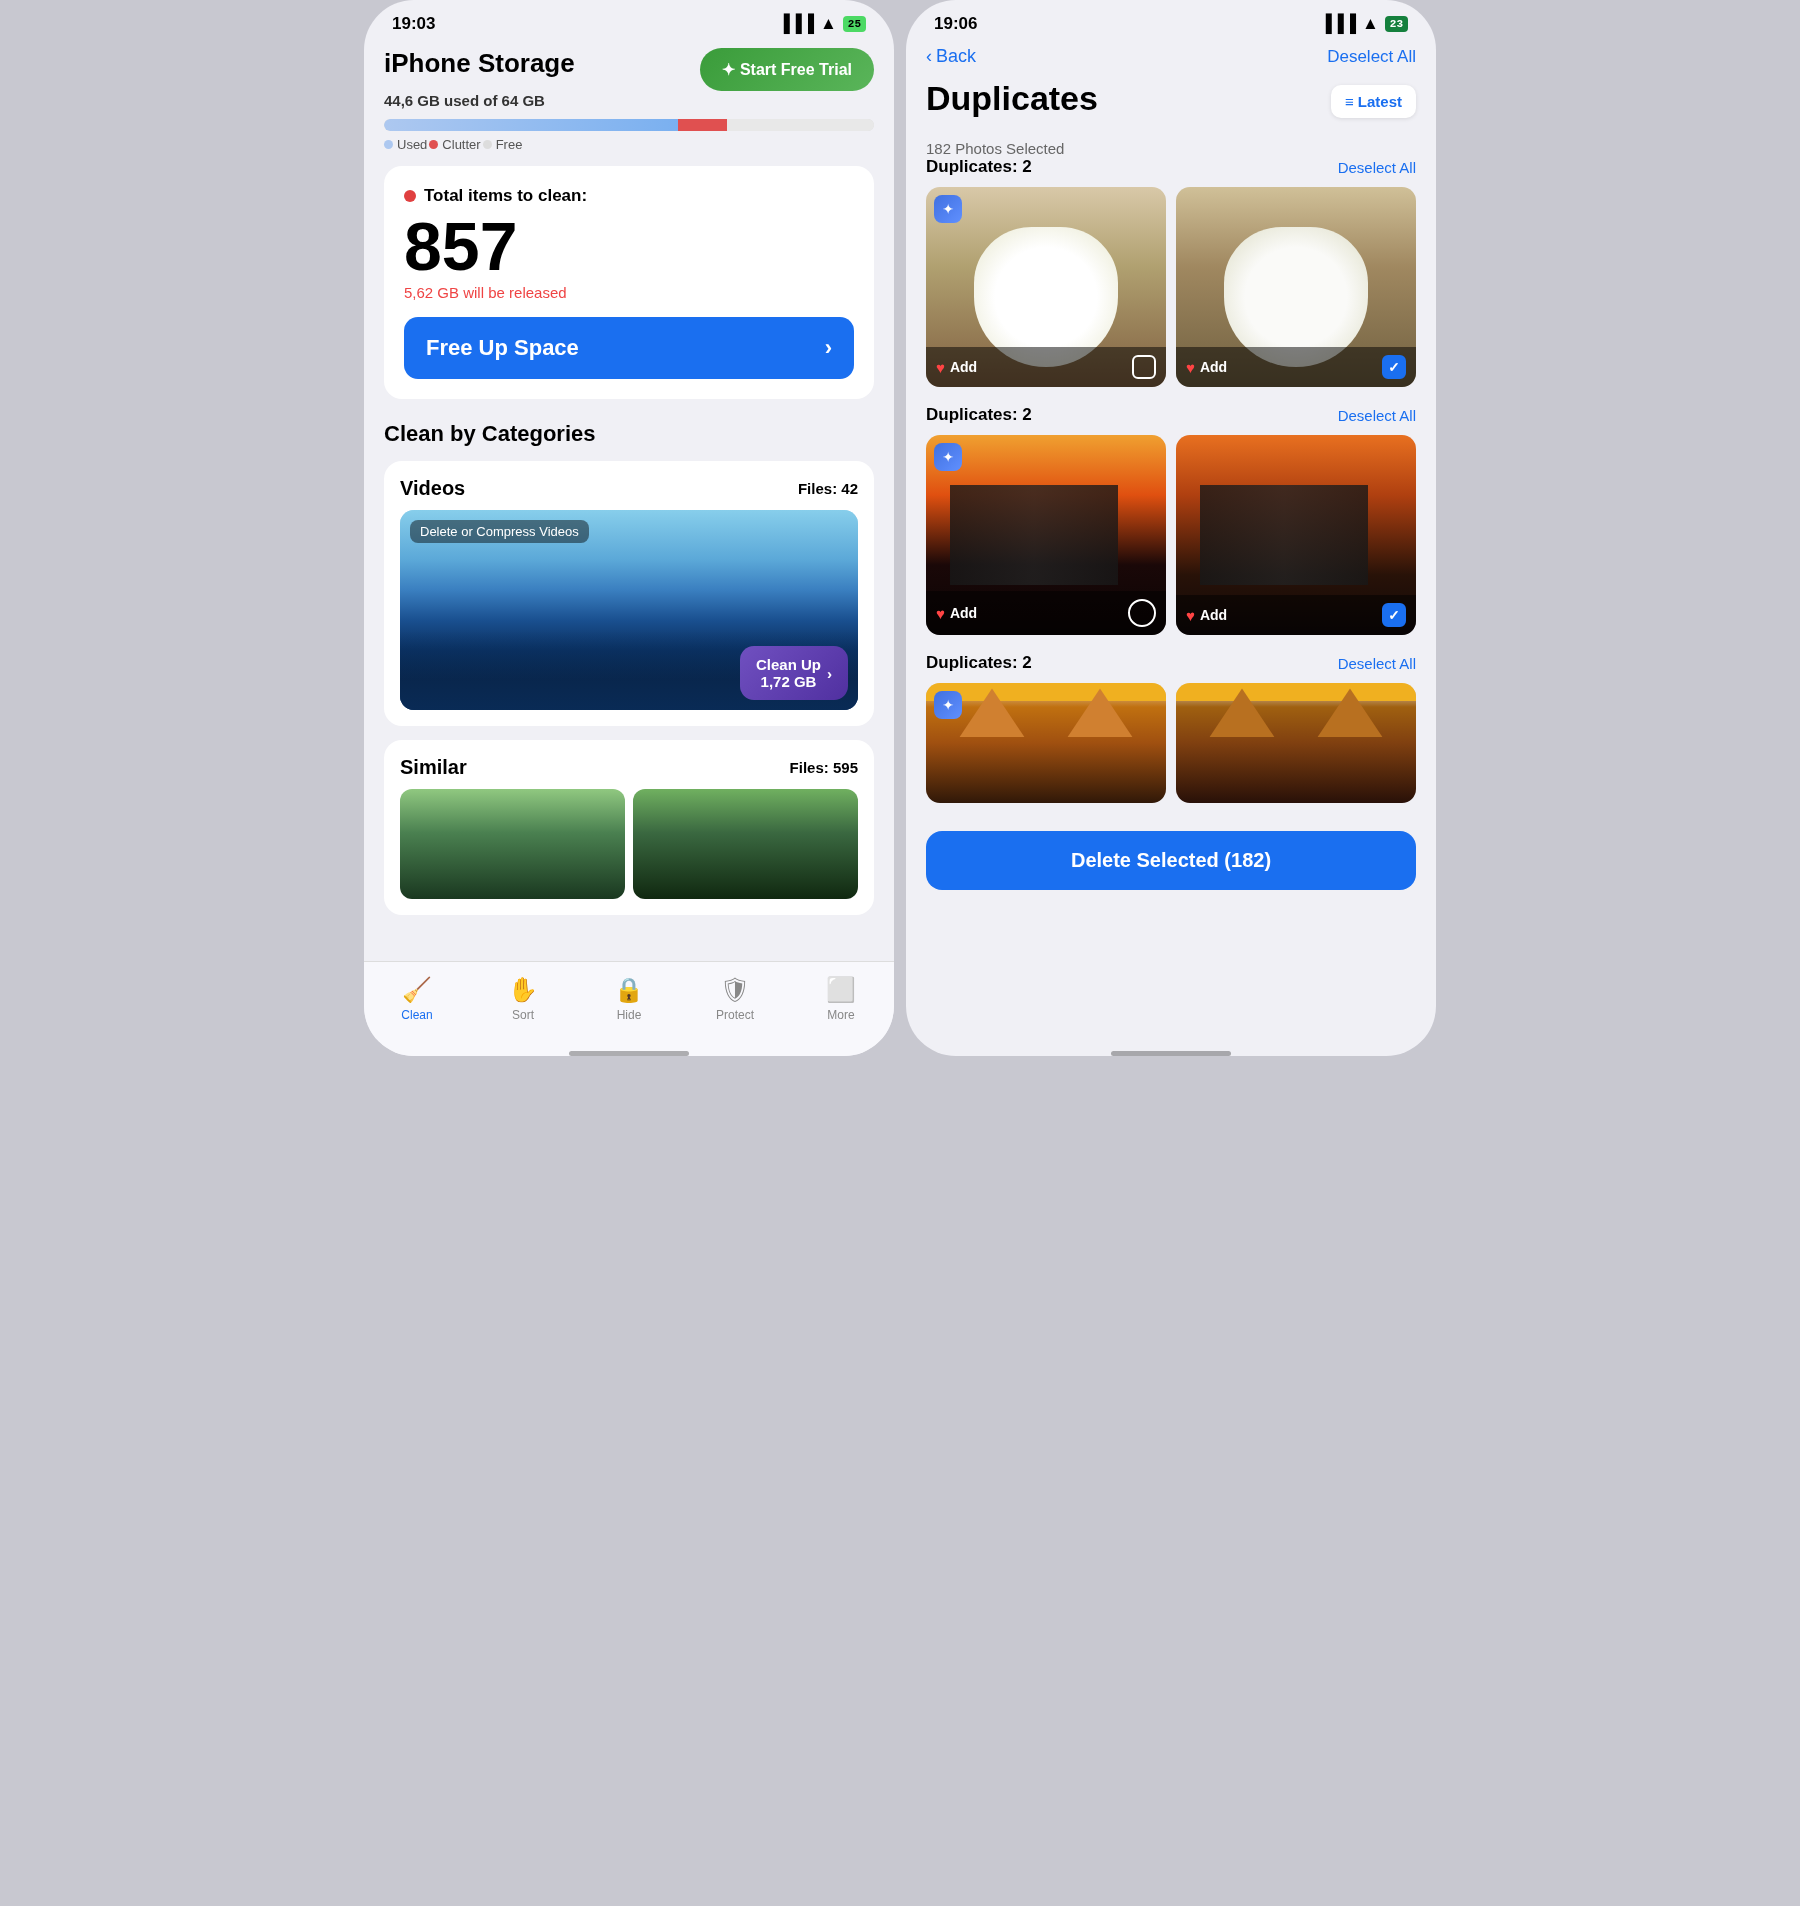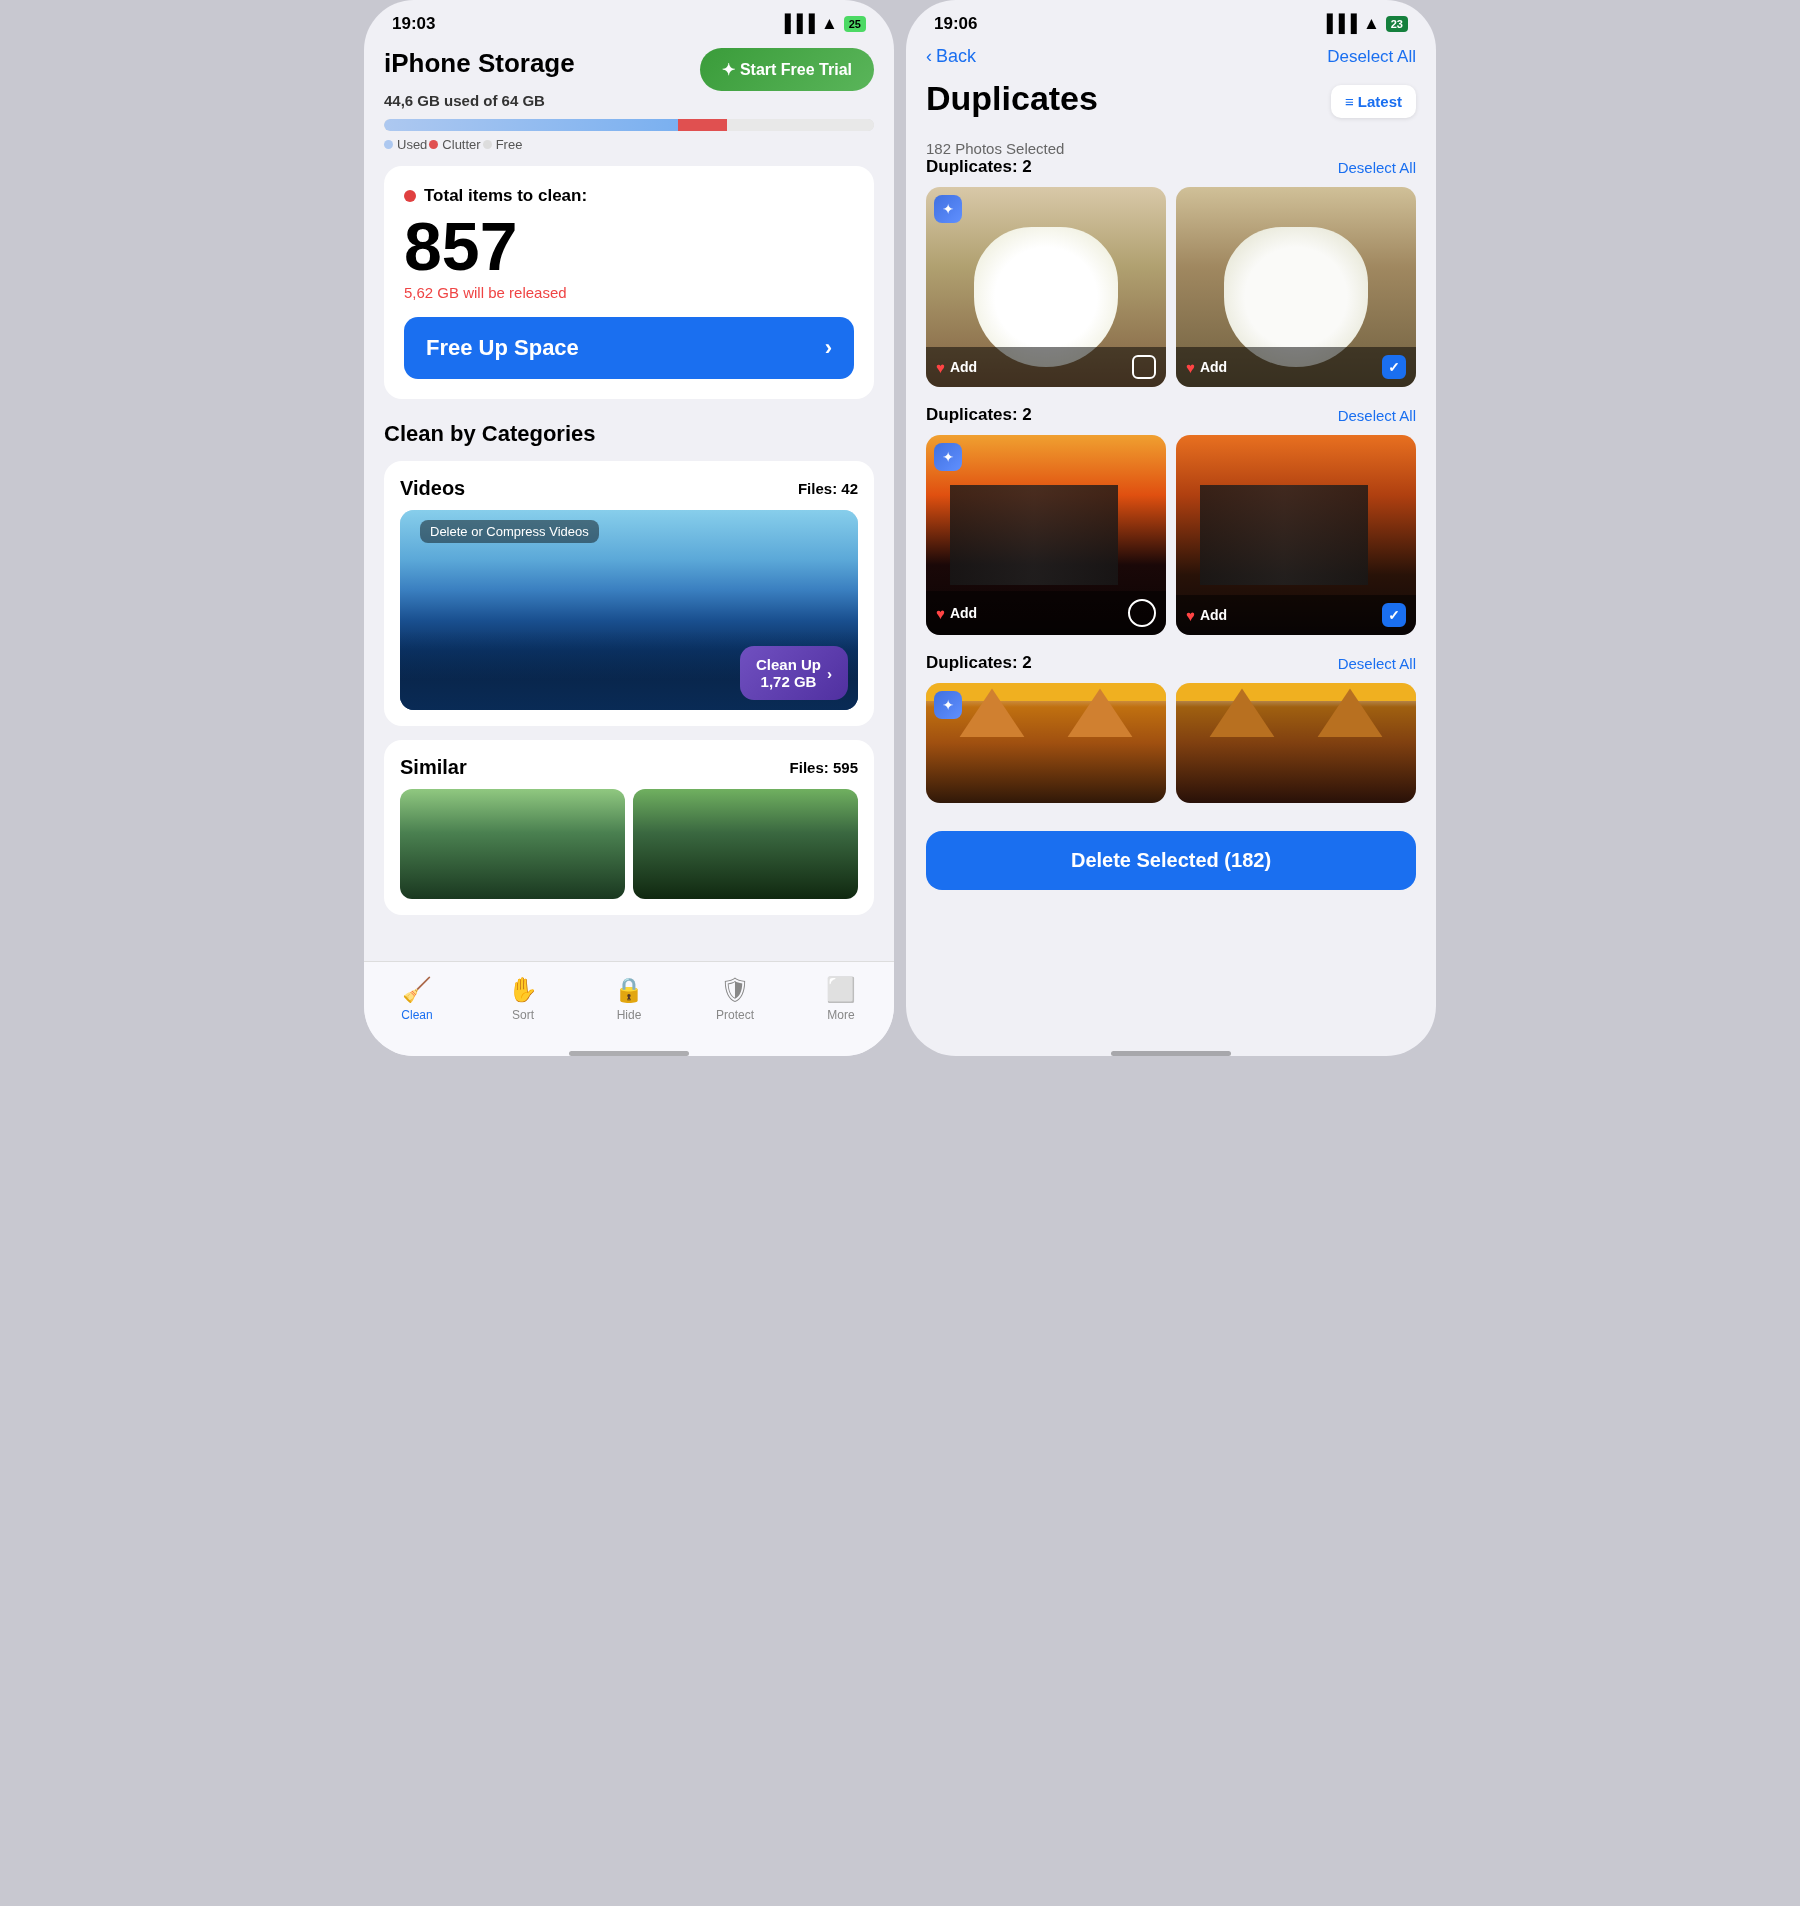--- a/index.html
+++ b/index.html
@@ -42,20 +42,21 @@
     }
     .battery {
       background: #4cd964;
       color: #000;
       font-size: 11px;
       font-weight: 700;
       padding: 2px 5px;
       border-radius: 4px;
       min-width: 22px;
       text-align: center;
+      font-family: Liberation Mono, monospace;
     }
     .battery-dark {
       background: #15803d;
       color: #fff;
     }
     .phone-content {
       flex: 1;
       overflow-y: auto;
       padding: 0 20px 120px;
     }
@@ -203,21 +204,21 @@
     .video-thumb {
       border-radius: 14px;
       overflow: hidden;
       position: relative;
       height: 200px;
       background: linear-gradient(180deg, #a8d8f0 0%, #5090c0 40%, #3060a0 100%);
     }
     .video-label {
       position: absolute;
       top: 10px;
-      left: 20px;
+      left: 10px;
       background: rgba(0,0,0,0.45);
       color: #fff;
       font-size: 13px;
       padding: 4px 10px;
       border-radius: 8px;
     }
     .video-cleanup-btn {
       position: absolute;
       bottom: 10px;
       right: 10px;

